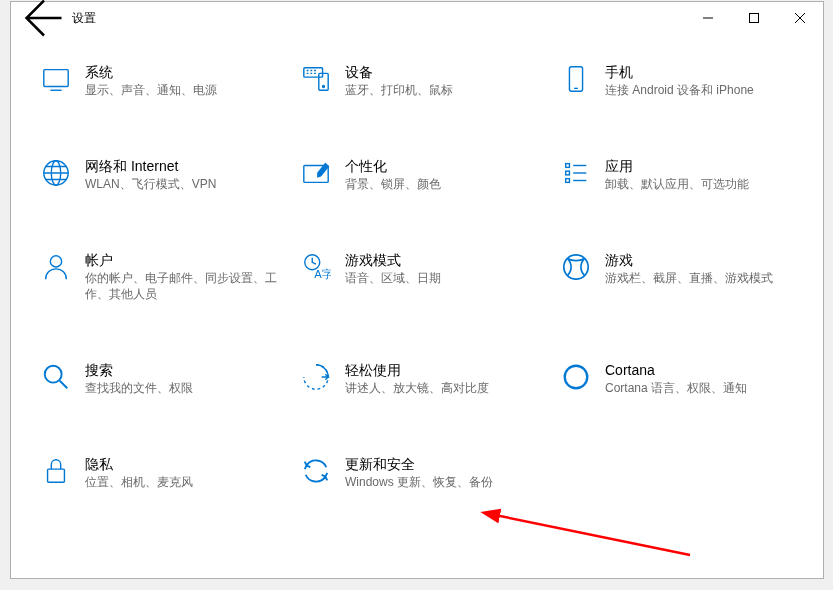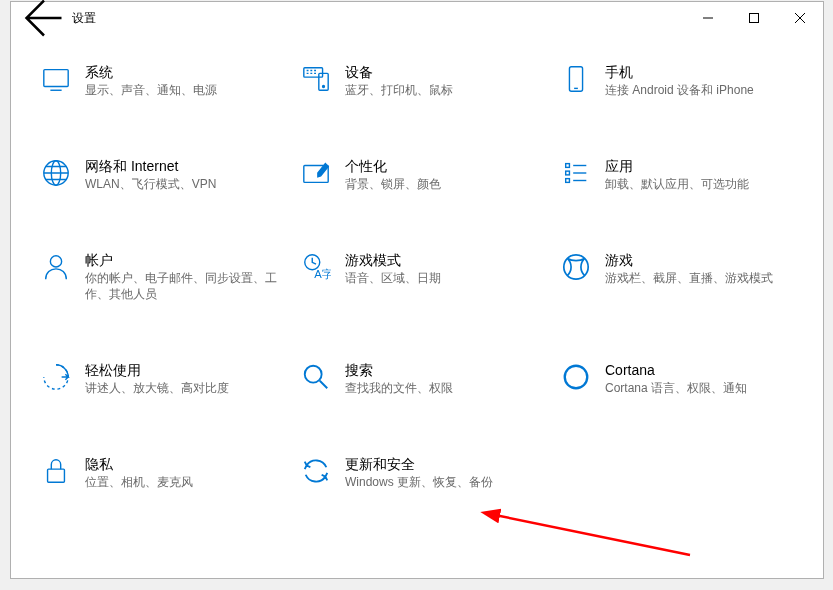--- a/index.html
+++ b/index.html
@@ -251,42 +251,42 @@
           </svg>
         </div>
         <div class="text">
           <div class="label">游戏</div>
           <div class="desc">游戏栏、截屏、直播、游戏模式</div>
         </div>
       </div>
 
       <div class="tile">
         <div class="icon">
+          <svg viewBox="0 0 32 32" fill="none" class="accent" stroke-width="2">
+            <circle cx="13" cy="13" r="9"></circle>
+            <path d="M20 20 L28 28"></path>
+          </svg>
+        </div>
+        <div class="text">
+          <div class="label">搜索</div>
+          <div class="desc">查找我的文件、权限</div>
+        </div>
+      </div>
+
+      <div class="tile">
+        <div class="icon">
           <svg viewBox="0 0 32 32" fill="none" class="accent" stroke-width="1.5">
             <path d="M16 3 A13 13 0 1 1 3 16" stroke-dasharray="3 3"></path>
             <path d="M16 3 A13 13 0 0 1 29 16"></path>
             <path d="M22 16 L29 16 L26 13 M29 16 L26 19"></path>
           </svg>
         </div>
         <div class="text">
           <div class="label">轻松使用</div>
           <div class="desc">讲述人、放大镜、高对比度</div>
-        </div>
-      </div>
-
-      <div class="tile">
-        <div class="icon">
-          <svg viewBox="0 0 32 32" fill="none" class="accent" stroke-width="2">
-            <circle cx="13" cy="13" r="9"></circle>
-            <path d="M20 20 L28 28"></path>
-          </svg>
-        </div>
-        <div class="text">
-          <div class="label">搜索</div>
-          <div class="desc">查找我的文件、权限</div>
         </div>
       </div>
 
       <div class="tile">
         <div class="icon">
           <svg viewBox="0 0 32 32" fill="none" class="accent" stroke-width="2.5">
             <circle cx="16" cy="16" r="12"></circle>
           </svg>
         </div>
         <div class="text">

